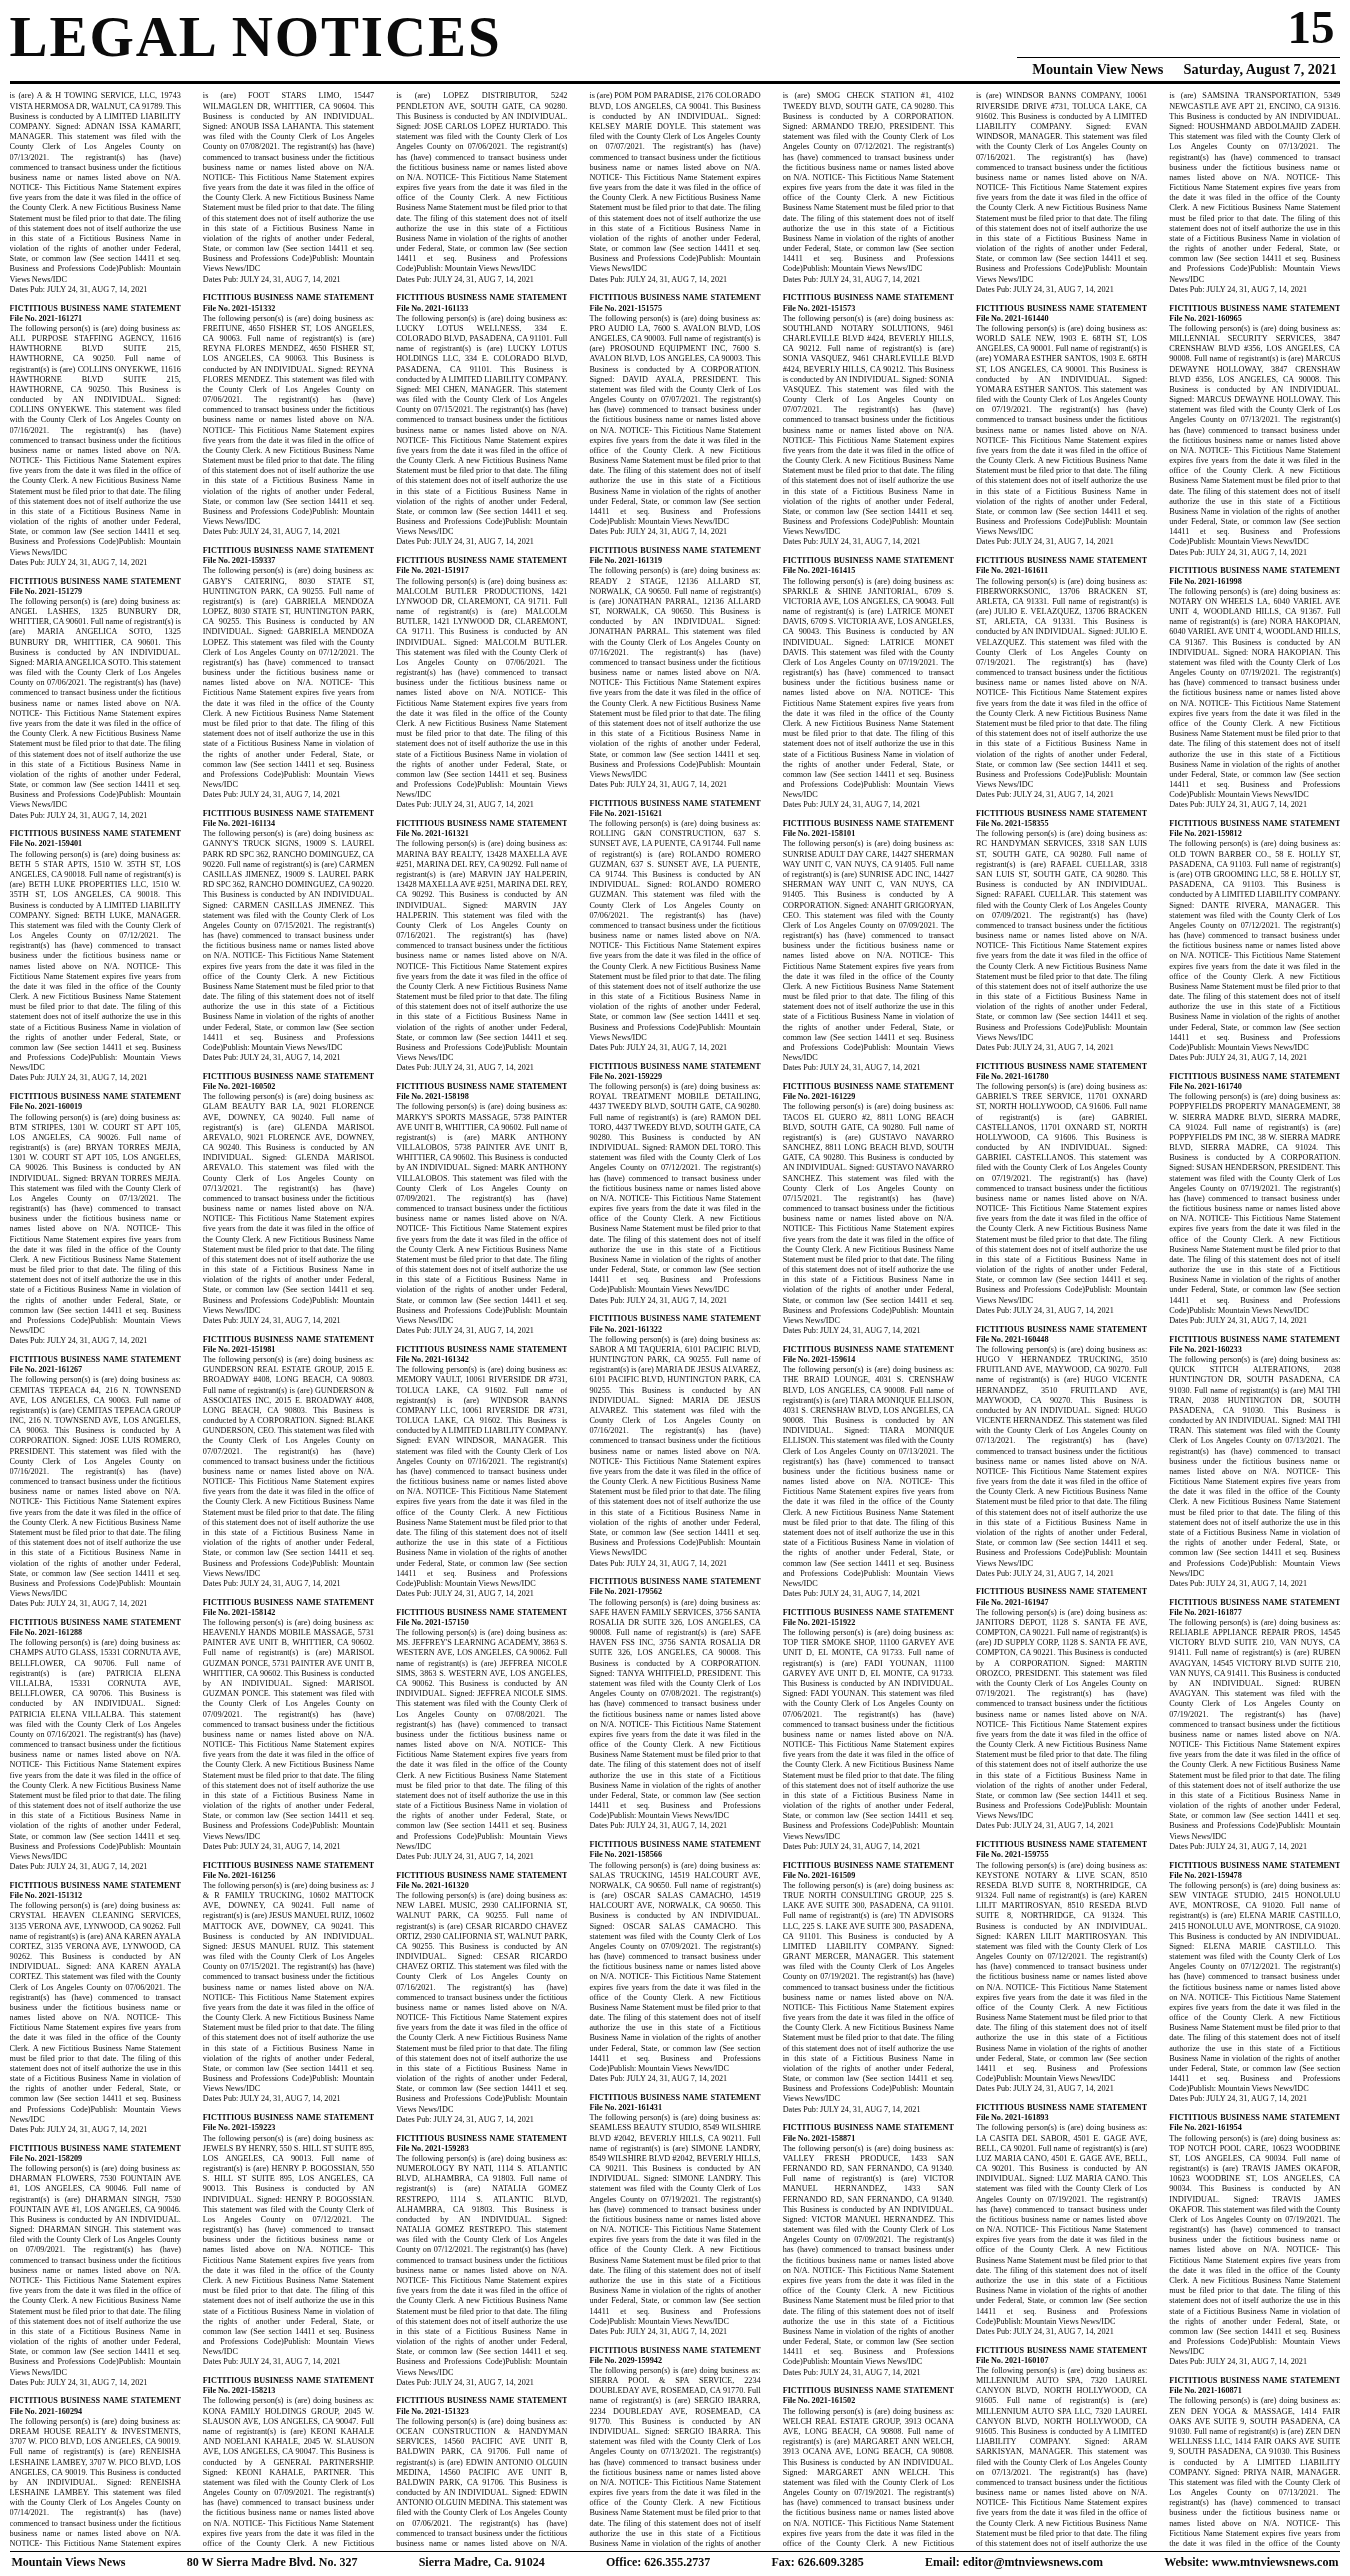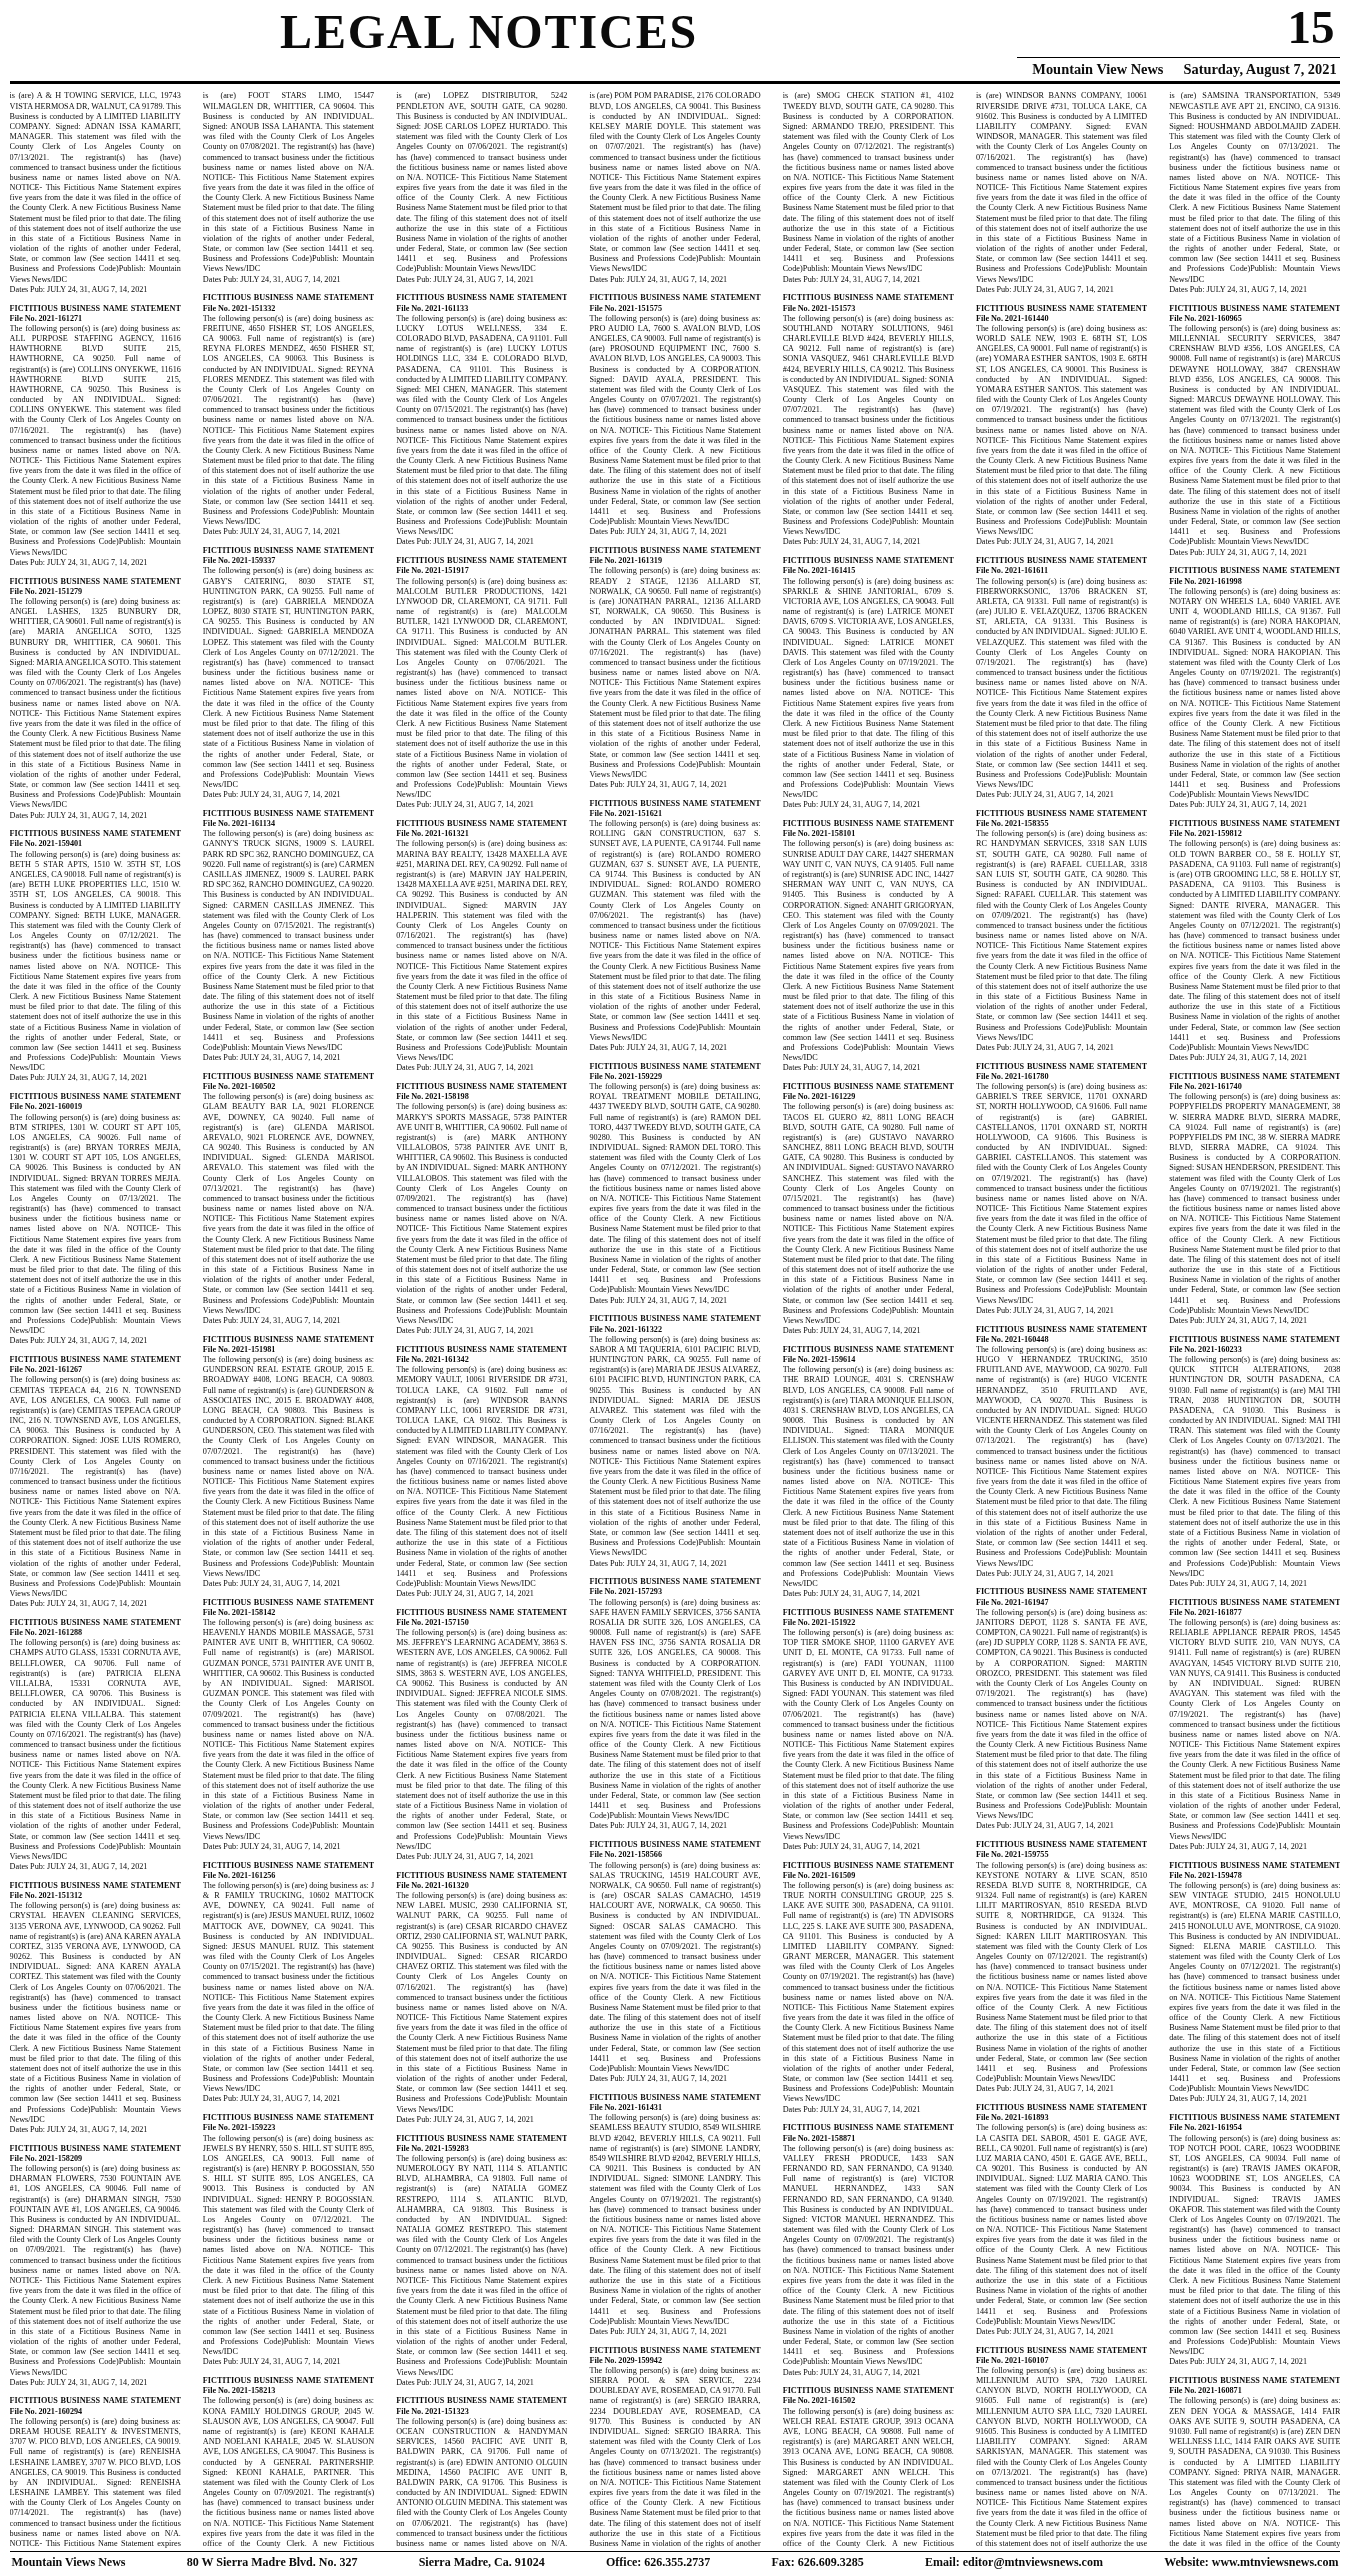--- a/index.html
+++ b/index.html
@@ -2,22 +2,22 @@
 <html><head>
 <meta charset="utf-8">
 <style>
   html,body{margin:0;padding:0;}
   body{width:1350px;height:2576px;background:#ffffff;overflow:hidden;
        font-family:"Liberation Serif",serif;color:#0b0b0b;}
   .page{width:100%;height:100%;box-sizing:border-box;display:flex;flex-direction:column;
         padding:5.8px 9.6px 3.8px 9.6px;}
   
   .hdr{position:relative;height:75px;border-bottom:3.8px solid #000;flex:0 0 auto;}
-  .masthead{position:absolute;left:0;top:0;width:959px;text-align:center;
-            font-size:48px;font-weight:bold;letter-spacing:1.9px;line-height:1.1;
+  .masthead{position:absolute;left:0;top:0;width:959px;text-align:left;
+            font-size:57px;font-weight:bold;letter-spacing:1.9px;line-height:1.1;
             font-family:"Liberation Serif",serif;}
   .pagenum{position:absolute;right:5.8px;top:-5.8px;font-size:47px;font-weight:bold;}
   .dateline{position:absolute;right:0;bottom:2.9px;border-top:1.9px solid #000;
             padding:2.9px 3.8px 0 15.3px;font-size:14.4px;font-weight:bold;display:flex;gap:20px;
             white-space:nowrap;}
   
   .cols{flex:1 1 auto;display:flex;gap:22px;padding-top:7.7px;overflow:hidden;}
   .col{flex:1 1 0;overflow:hidden;font-size:8.2px;line-height:1.24;text-align:justify;
        word-spacing:-0.2px;}
   .notice{margin-bottom:8.6px;}
@@ -219,21 +219,21 @@
           <div class="n-head">FICTITIOUS BUSINESS NAME STATEMENT File No. 2021-159229</div>
           <div class="n-body">The following person(s) is (are) doing business as: ROYAL TREATMENT MOBILE DETAILING, 4437 TWEEDY BLVD, SOUTH GATE, CA 90280. Full name of registrant(s) is (are) RAMON DEL TORO, 4437 TWEEDY BLVD, SOUTH GATE, CA 90280. This Business is conducted by AN INDIVIDUAL. Signed: RAMON DEL TORO. This statement was filed with the County Clerk of Los Angeles County on 07/12/2021. The registrant(s) has (have) commenced to transact business under the fictitious business name or names listed above on N/A. NOTICE- This Fictitious Name Statement expires five years from the date it was filed in the office of the County Clerk. A new Fictitious Business Name Statement must be filed prior to that date. The filing of this statement does not of itself authorize the use in this state of a Fictitious Business Name in violation of the rights of another under Federal, State, or common law (See section 14411 et seq. Business and Professions Code)Publish: Mountain Views News/IDC</div>
           <div class="n-dates">Dates Pub:  JULY 24, 31, AUG 7, 14, 2021</div>
         </div>
         <div class="notice">
           <div class="n-head">FICTITIOUS BUSINESS NAME STATEMENT File No. 2021-161322</div>
           <div class="n-body">The following person(s) is (are) doing business as: SABOR A MI TAQUERIA, 6101 PACIFIC BLVD, HUNTINGTON PARK, CA 90255. Full name of registrant(s) is (are) MARIA DE JESUS ALVAREZ, 6101 PACIFIC BLVD, HUNTINGTON PARK, CA 90255. This Business is conducted by AN INDIVIDUAL. Signed: MARIA DE JESUS ALVAREZ. This statement was filed with the County Clerk of Los Angeles County on 07/16/2021. The registrant(s) has (have) commenced to transact business under the fictitious business name or names listed above on N/A. NOTICE- This Fictitious Name Statement expires five years from the date it was filed in the office of the County Clerk. A new Fictitious Business Name Statement must be filed prior to that date. The filing of this statement does not of itself authorize the use in this state of a Fictitious Business Name in violation of the rights of another under Federal, State, or common law (See section 14411 et seq. Business and Professions Code)Publish: Mountain Views News/IDC</div>
           <div class="n-dates">Dates Pub:  JULY 24, 31, AUG 7, 14, 2021</div>
         </div>
         <div class="notice">
-          <div class="n-head">FICTITIOUS BUSINESS NAME STATEMENT File No. 2021-157293</div>
+          <div class="n-head">FICTITIOUS BUSINESS NAME STATEMENT File No. 2021-179562</div>
           <div class="n-body">The following person(s) is (are) doing business as: SAFE HAVEN FAMILY SERVICES, 3756 SANTA ROSALIA DR SUITE 326, LOS ANGELES, CA 90008. Full name of registrant(s) is (are) SAFE HAVEN FSS INC, 3756 SANTA ROSALIA DR SUITE 326, LOS ANGELES, CA 90008. This Business is conducted by A CORPORATION. Signed: TANYA WHITFIELD, PRESIDENT. This statement was filed with the County Clerk of Los Angeles County on 07/08/2021. The registrant(s) has (have) commenced to transact business under the fictitious business name or names listed above on N/A. NOTICE- This Fictitious Name Statement expires five years from the date it was filed in the office of the County Clerk. A new Fictitious Business Name Statement must be filed prior to that date. The filing of this statement does not of itself authorize the use in this state of a Fictitious Business Name in violation of the rights of another under Federal, State, or common law (See section 14411 et seq. Business and Professions Code)Publish: Mountain Views News/IDC</div>
           <div class="n-dates">Dates Pub:  JULY 24, 31, AUG 7, 14, 2021</div>
         </div>
         <div class="notice">
           <div class="n-head">FICTITIOUS BUSINESS NAME STATEMENT File No. 2021-158566</div>
           <div class="n-body">The following person(s) is (are) doing business as: SALAS TRUCKING, 14519 HALCOURT AVE, NORWALK, CA 90650. Full name of registrant(s) is (are) OSCAR SALAS CAMACHO, 14519 HALCOURT AVE, NORWALK, CA 90650. This Business is conducted by AN INDIVIDUAL. Signed: OSCAR SALAS CAMACHO. This statement was filed with the County Clerk of Los Angeles County on 07/09/2021. The registrant(s) has (have) commenced to transact business under the fictitious business name or names listed above on N/A. NOTICE- This Fictitious Name Statement expires five years from the date it was filed in the office of the County Clerk. A new Fictitious Business Name Statement must be filed prior to that date. The filing of this statement does not of itself authorize the use in this state of a Fictitious Business Name in violation of the rights of another under Federal, State, or common law (See section 14411 et seq. Business and Professions Code)Publish: Mountain Views News/IDC</div>
           <div class="n-dates">Dates Pub:  JULY 24, 31, AUG 7, 14, 2021</div>
         </div>
         <div class="notice">
           <div class="n-head">FICTITIOUS BUSINESS NAME STATEMENT File No. 2021-161431</div>

